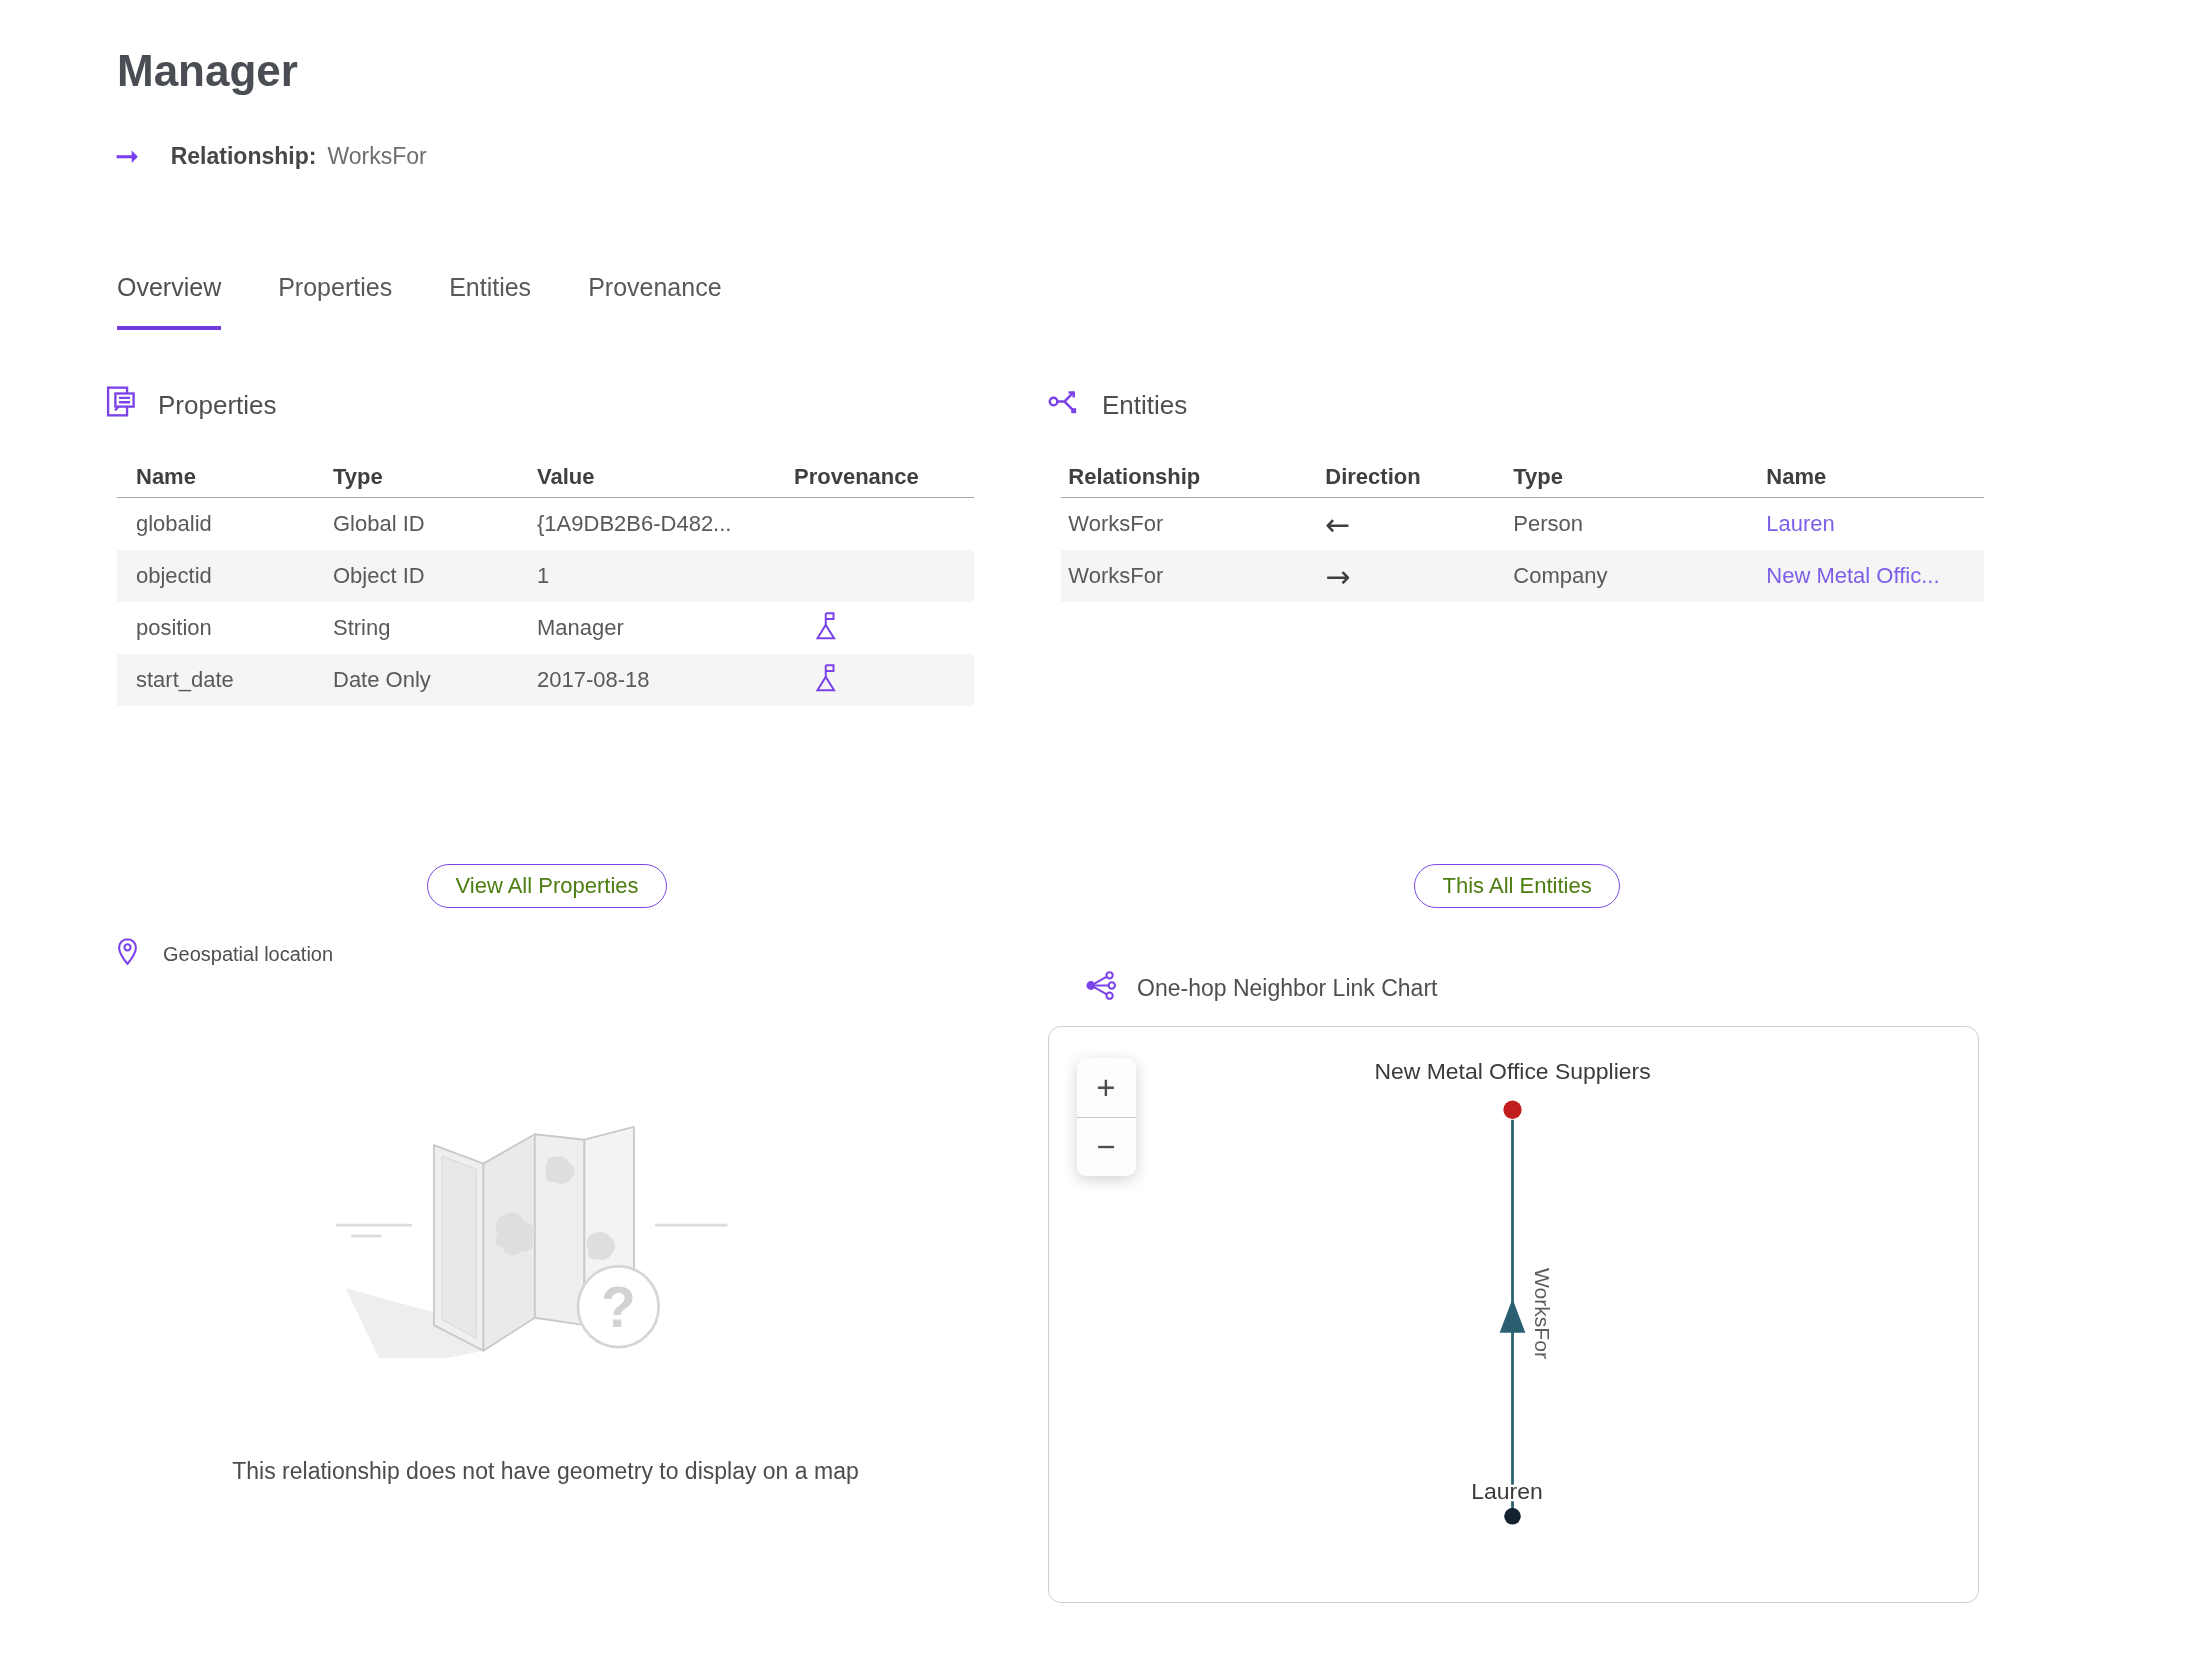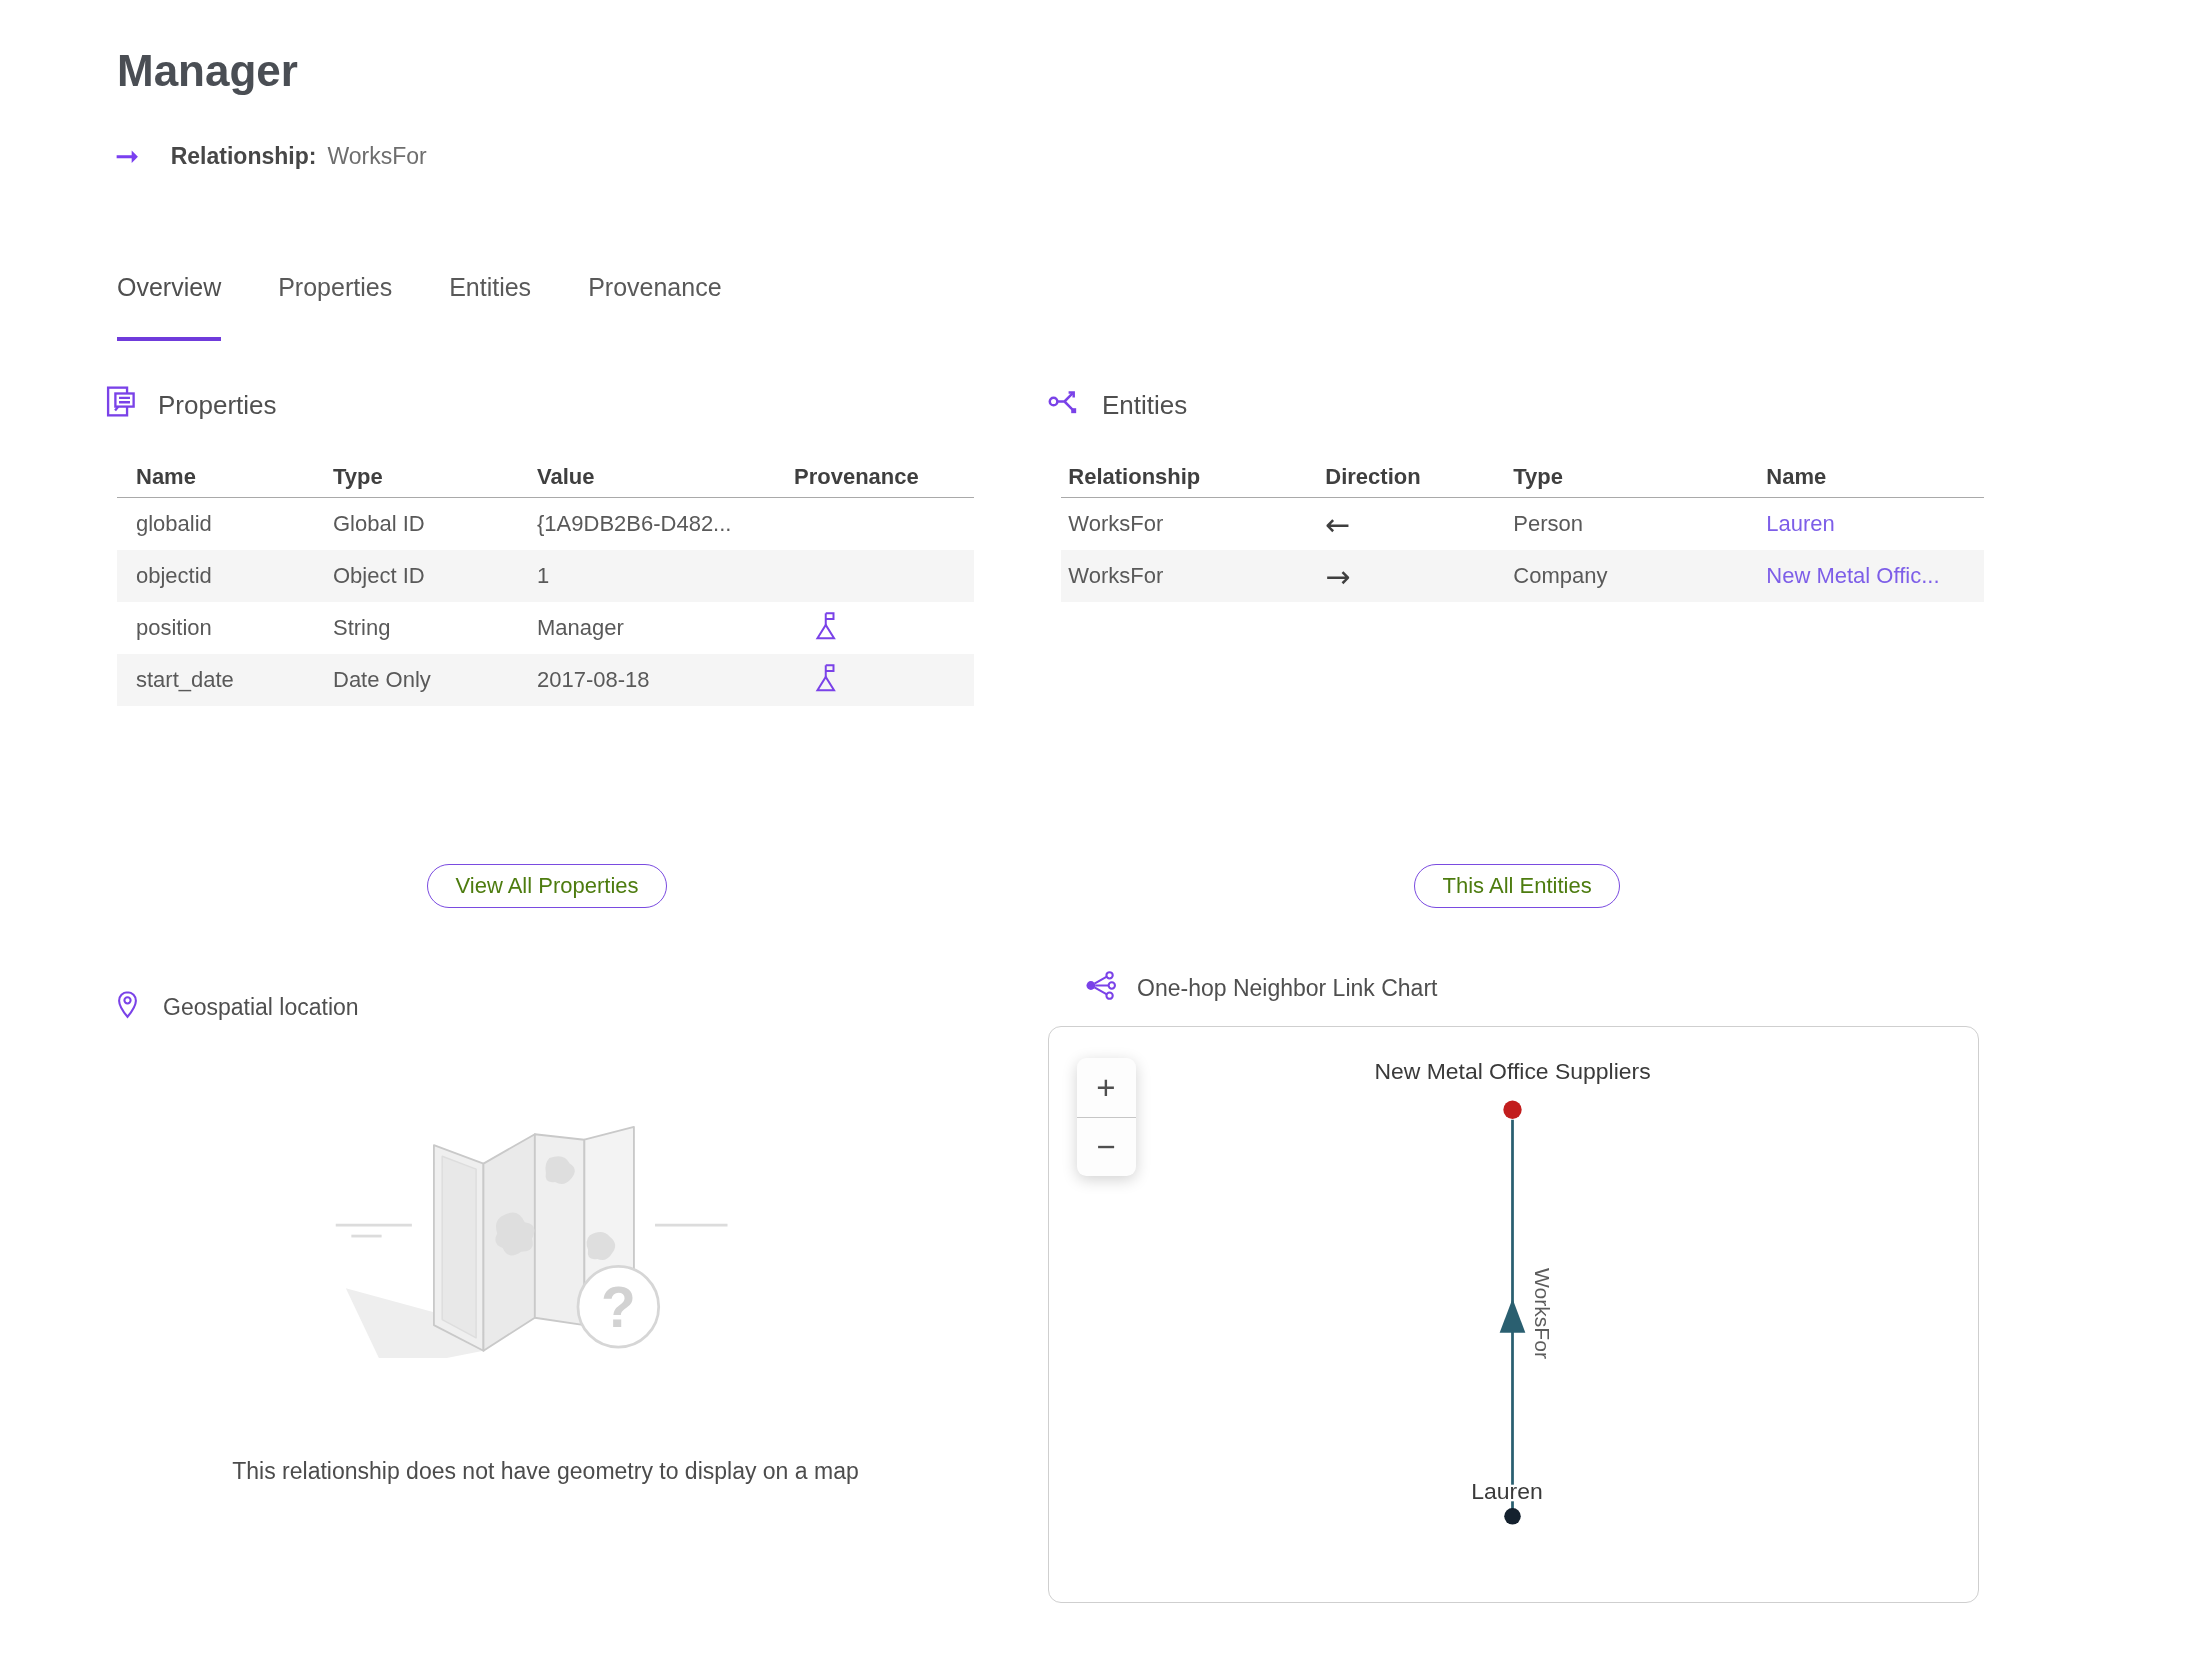--- a/index.html
+++ b/index.html
@@ -17,21 +17,21 @@
   .actions-panel{position:absolute;left:1928px;top:44px;width:259px;height:191px;background:#f8f8f8;
        border-radius:9.2px;box-shadow:0 9.2px 27.5px rgba(0,0,0,.10),0 1.8px 5.5px rgba(0,0,0,.08);}
   .action-row{position:absolute;left:31px;display:flex;align-items:center;gap:24px;
        color:#6f6f6f;font-size:25px;cursor:pointer;white-space:nowrap;}
   .action-row.add{top:41px;}
   .action-row.collapse{top:138px;}
   .action-row svg{flex:0 0 auto;}
 
   
   .tabs{position:absolute;left:117px;top:273px;display:flex;gap:57px;font-size:25px;color:#595959;}
-  .tab{padding-bottom:35px;border-bottom:4.6px solid transparent;cursor:pointer;}
+  .tab{padding-bottom:24px;border-bottom:4.6px solid transparent;cursor:pointer;}
   .tab.active{border-bottom-color:#6f3bdb;color:#4f4f4f;}
 
   
   .section-head{position:absolute;display:flex;align-items:center;gap:20px;font-size:26px;color:#4f4f4f;}
   .section-head svg{flex:0 0 auto;}
 
   
   .table{position:absolute;font-size:22px;color:#595959;}
   .props-table{left:117px;top:456px;width:857px;}
   .ents-table{left:1061px;top:456px;width:923px;}
@@ -175,21 +175,21 @@
     <div class="trow alt">
       <div class="cell">WorksFor</div>
       <div class="cell dir-cell">→</div>
       <div class="cell">Company</div>
       <div class="cell link">New Metal Offic...</div>
     </div>
   </div>
 
   <button class="view-btn ents">This All Entities</button>
 
-  <div class="section-head" style="left:112px;top:989px;font-size:23px;">
+  <div class="section-head" style="left:112px;top:936px;font-size:20px;">
     <span>
       <svg width="31" height="31" viewBox="0 0 24 24" fill="none" stroke="#7a42e8" stroke-width="1.6">
         <path d="M12 2.5 C8.2 2.5 5.5 5.4 5.5 9 C5.5 13.6 12 21.5 12 21.5 C12 21.5 18.5 13.6 18.5 9 C18.5 5.4 15.8 2.5 12 2.5 Z"></path>
         <circle cx="12" cy="8.8" r="2.4"></circle>
       </svg>
     </span>
     <span>Geospatial location</span>
   </div>
 
   <svg class="geo-map" width="698" height="367" viewBox="0 0 760 400">

